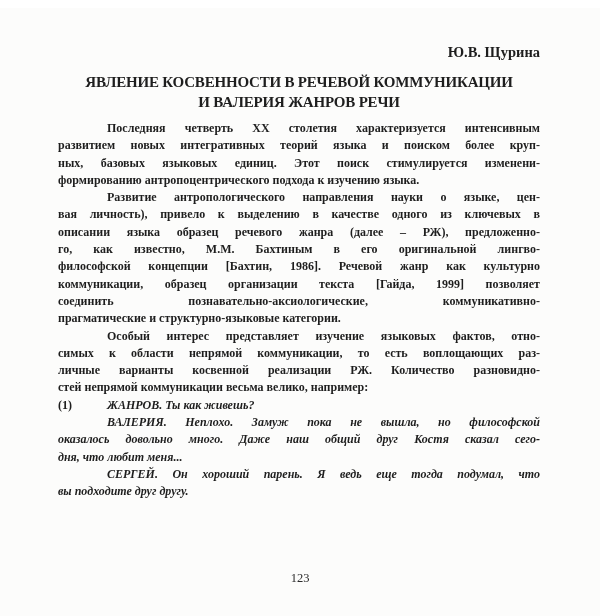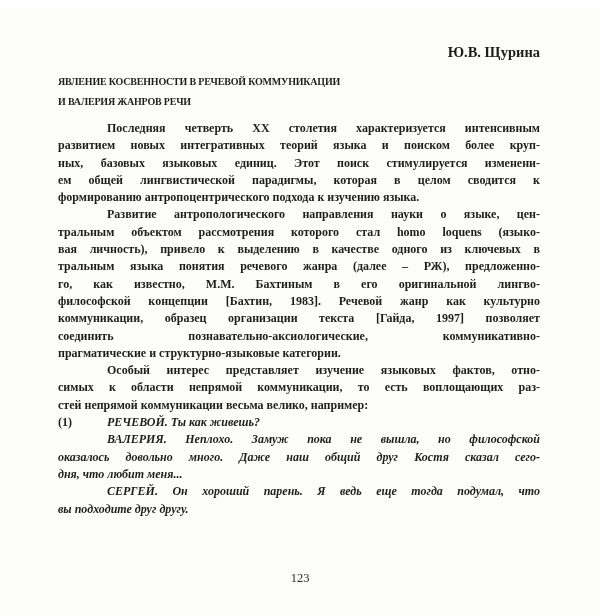--- a/index.html
+++ b/index.html
@@ -20,23 +20,23 @@
     width: 482px;
   }
   .author {
     text-align: right;
     font-weight: bold;
     font-size: 14.5px;
     line-height: 17px;
   }
   .title-block {
     margin-top: 11px;
-    text-align: left;
+    text-align: center;
     font-weight: bold;
-    font-size: 10px;
+    font-size: 15px;
     letter-spacing: -0.2px;
   }
   .title-line { line-height: 20px; }
   .body-text {
     margin-top: 8px;
     font-size: 12px;
     font-weight: bold;
   }
   .line {
     line-height: 17.3px;
@@ -71,35 +71,34 @@
   <div class="content">
     <div class="author">Ю.В. Щурина</div>
     <div class="title-block">
       <div class="title-line">ЯВЛЕНИЕ КОСВЕННОСТИ В РЕЧЕВОЙ КОММУНИКАЦИИ</div>
       <div class="title-line">И ВАЛЕРИЯ ЖАНРОВ РЕЧИ</div>
     </div>
     <div class="body-text">
         <div class="line j ind">Последняя четверть XX столетия характеризуется интенсивным</div>
         <div class="line j">развитием новых интегративных теорий языка и поиском более круп-</div>
         <div class="line j">ных, базовых языковых единиц. Этот поиск стимулируется изменени-</div>
-        <div class="line j">ем общей лингвистической парадигмы, которая в целом сводится к</div>
         <div class="line">формированию антропоцентрического подхода к изучению языка.</div>
         <div class="line j ind">Развитие антропологического направления науки о языке, цен-</div>
-        <div class="line j">тральным объектом рассмотрения которого стал homo loquens (языко-</div>
         <div class="line j">вая личность), привело к выделению в качестве одного из ключевых в</div>
-        <div class="line j">тральным языка понятия речевого жанра (далее – РЖ), предложенно-</div>
+        <div class="line j">описании языка образец речевого жанра (далее – РЖ), предложенно-</div>
         <div class="line j">го, как известно, М.М. Бахтиным в его оригинальной лингво-</div>
-        <div class="line j">философской концепции [Бахтин, 1983]. Речевой жанр как культурно</div>
-        <div class="line j">коммуникации, образец организации текста [Гайда, 1997] позволяет</div>
+        <div class="line j">философской концепции [Бахтин, 1986]. Речевой жанр как культурно</div>
+        <div class="line j">коммуникации, образец организации текста [Гайда, 1999] позволяет</div>
         <div class="line j">соединить познавательно-аксиологические, коммуникативно-</div>
         <div class="line">прагматические и структурно-языковые категории.</div>
         <div class="line j ind">Особый интерес представляет изучение языковых фактов, отно-</div>
         <div class="line j">симых к области непрямой коммуникации, то есть воплощающих раз-</div>
+        <div class="line j">личные варианты косвенной реализации РЖ. Количество разновидно-</div>
         <div class="line">стей непрямой коммуникации весьма велико, например:</div>
-        <div class="line it"><span class="num">(1)</span><span>РЕЧЕВОЙ. Ты как живешь?</span></div>
+        <div class="line it"><span class="num">(1)</span><span>ЖАНРОВ. Ты как живешь?</span></div>
         <div class="line j ind it">ВАЛЕРИЯ. Неплохо. Замуж пока не вышла, но философской</div>
         <div class="line j it">оказалось довольно много. Даже наш общий друг Костя сказал сего-</div>
         <div class="line it">дня, что любит меня...</div>
         <div class="line j ind it">СЕРГЕЙ. Он хороший парень. Я ведь еще тогда подумал, что</div>
         <div class="line it">вы подходите друг другу.</div>
       </div>
   </div>
   <div class="page-number">123</div>
 </div>
 

